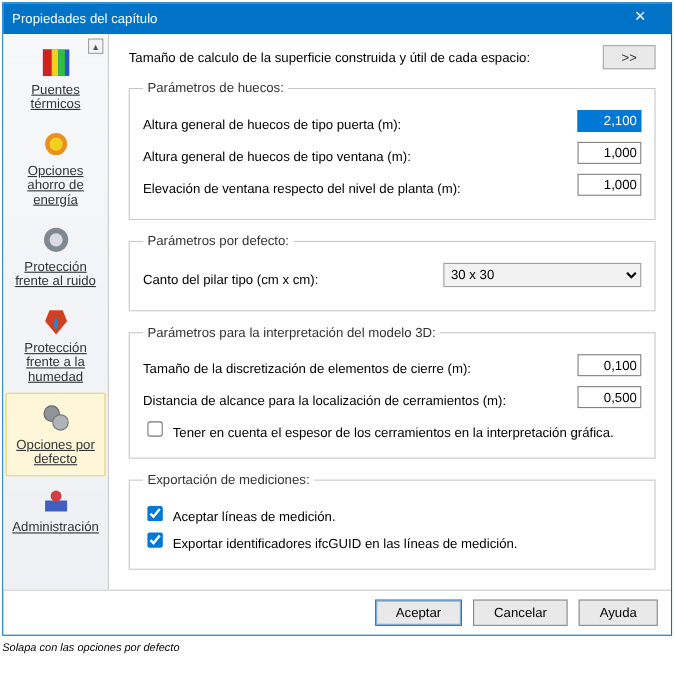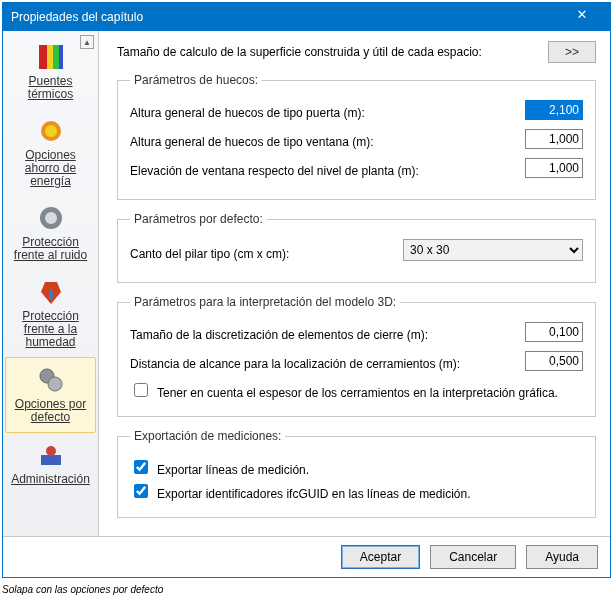--- a/index.html
+++ b/index.html
@@ -145,21 +145,21 @@
         <div class="crow">
           <input type="checkbox" style="">
           <span>Tener en cuenta el espesor de los cerramientos en la interpretación gráfica.</span>
         </div>
       </fieldset>
 
       <fieldset>
         <legend>Exportación de mediciones:</legend>
         <div class="crow">
           <input type="checkbox" checked="" style="">
-          <span>Exportar líneas de medición.</span>
+          <span>Aceptar líneas de medición.</span>
         </div>
         <div class="crow">
           <input type="checkbox" checked="" style="">
           <span>Exportar identificadores ifcGUID en las líneas de medición.</span>
         </div>
       </fieldset>
     </div>
   </div>
   <div class="footer">
     <button class="primary">Aceptar</button>

